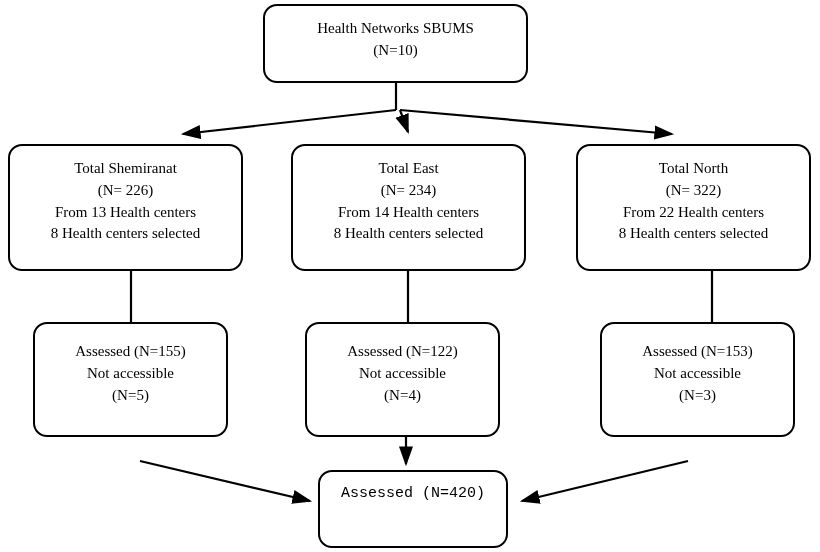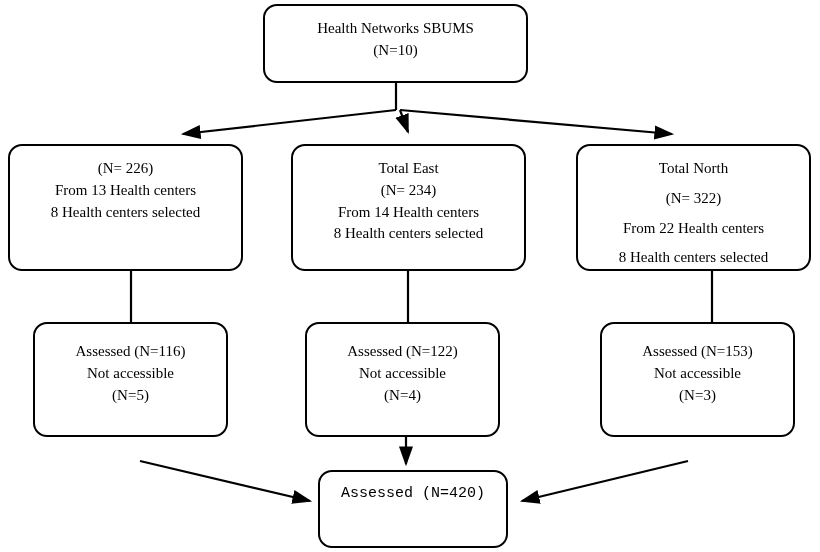--- a/index.html
+++ b/index.html
@@ -65,21 +65,20 @@
     width: 235px;
     height: 127px;
     padding-top: 12px;
   }
   #node-north {
     left: 576px;
     top: 144px;
     width: 235px;
     height: 127px;
     padding-top: 12px;
-    gap: 8px;
   }
   #node-assessed-shemiranat {
     left: 33px;
     top: 322px;
     width: 195px;
     height: 115px;
     padding-top: 17px;
   }
   #node-assessed-east {
     left: 305px;
@@ -136,41 +135,42 @@
 
     <path d="M688,461 L522,501" stroke="#000000" stroke-width="2.2" fill="none" marker-end="url(#arrow)"></path>
   </svg>
 
   <div class="node" id="node-root">
     <span class="line">Health Networks SBUMS</span>
     <span class="line">(N=10)</span>
   </div>
 
   <div class="node" id="node-shemiranat">
+    <span class="line">Total Shemiranat</span>
     <span class="line">(N= 226)</span>
     <span class="line">From 13 Health centers</span>
     <span class="line">8 Health centers selected</span>
   </div>
 
   <div class="node" id="node-east">
     <span class="line">Total East</span>
     <span class="line">(N= 234)</span>
     <span class="line">From 14 Health centers</span>
     <span class="line">8 Health centers selected</span>
   </div>
 
   <div class="node" id="node-north">
     <span class="line">Total North</span>
     <span class="line">(N= 322)</span>
     <span class="line">From 22 Health centers</span>
     <span class="line">8 Health centers selected</span>
   </div>
 
   <div class="node" id="node-assessed-shemiranat">
-    <span class="line">Assessed (N=116)</span>
+    <span class="line">Assessed (N=155)</span>
     <span class="line">Not accessible</span>
     <span class="line">(N=5)</span>
   </div>
 
   <div class="node" id="node-assessed-east">
     <span class="line">Assessed (N=122)</span>
     <span class="line">Not accessible</span>
     <span class="line">(N=4)</span>
   </div>
 

